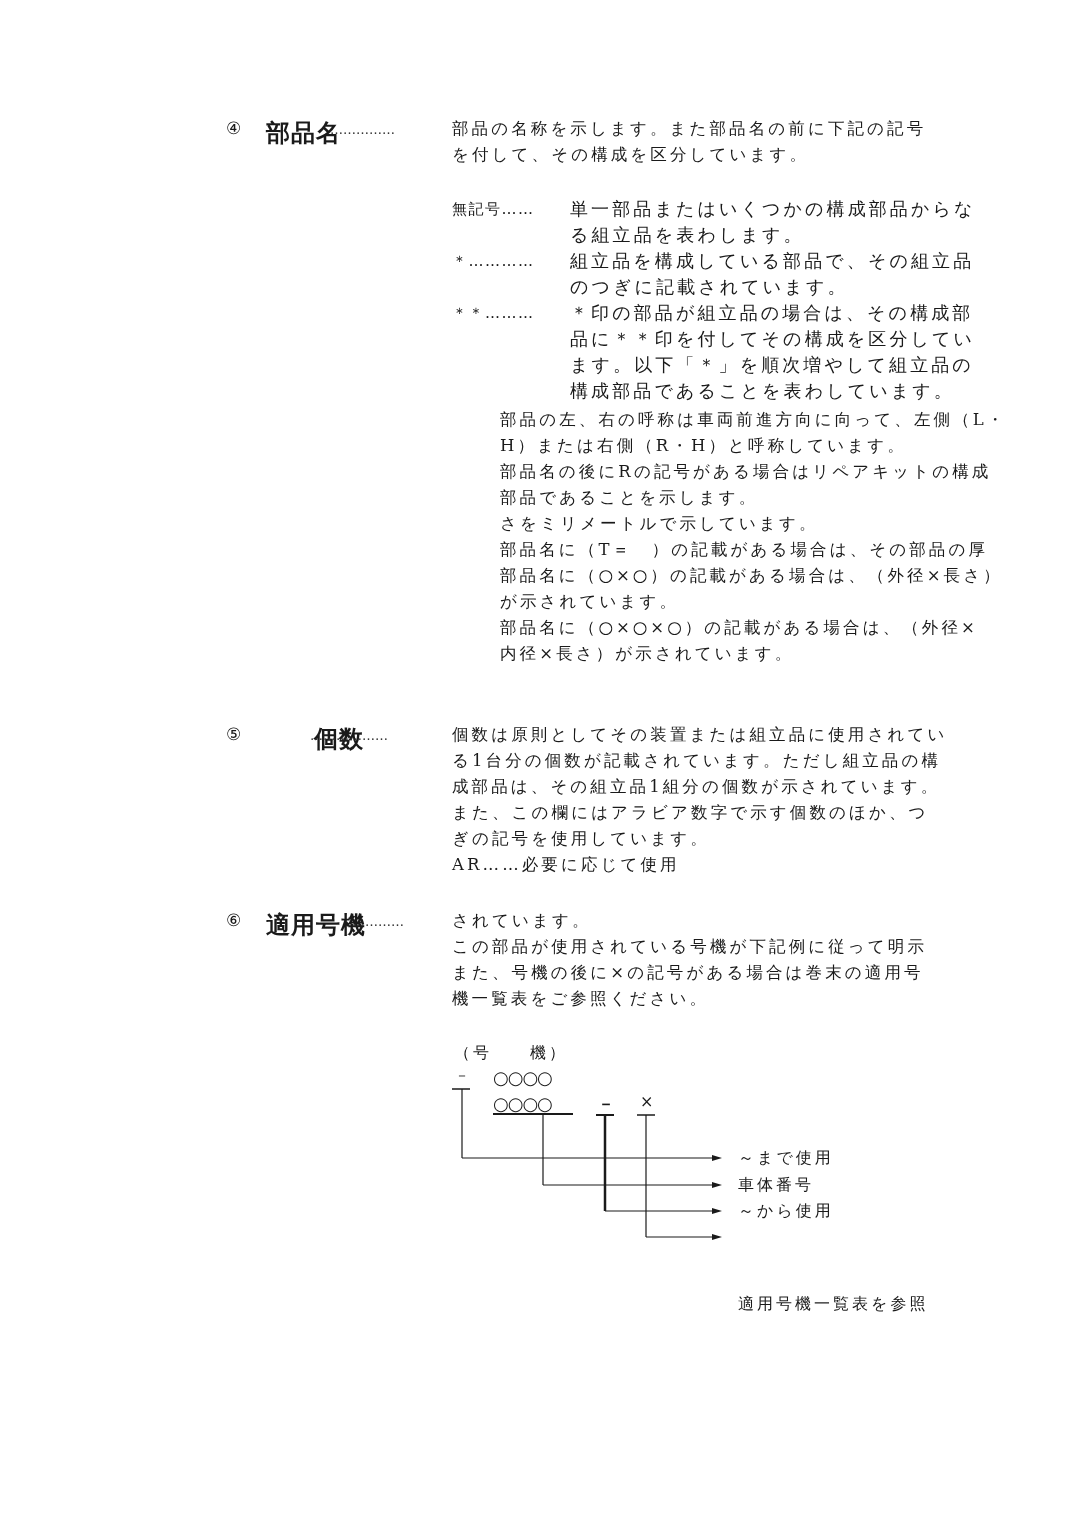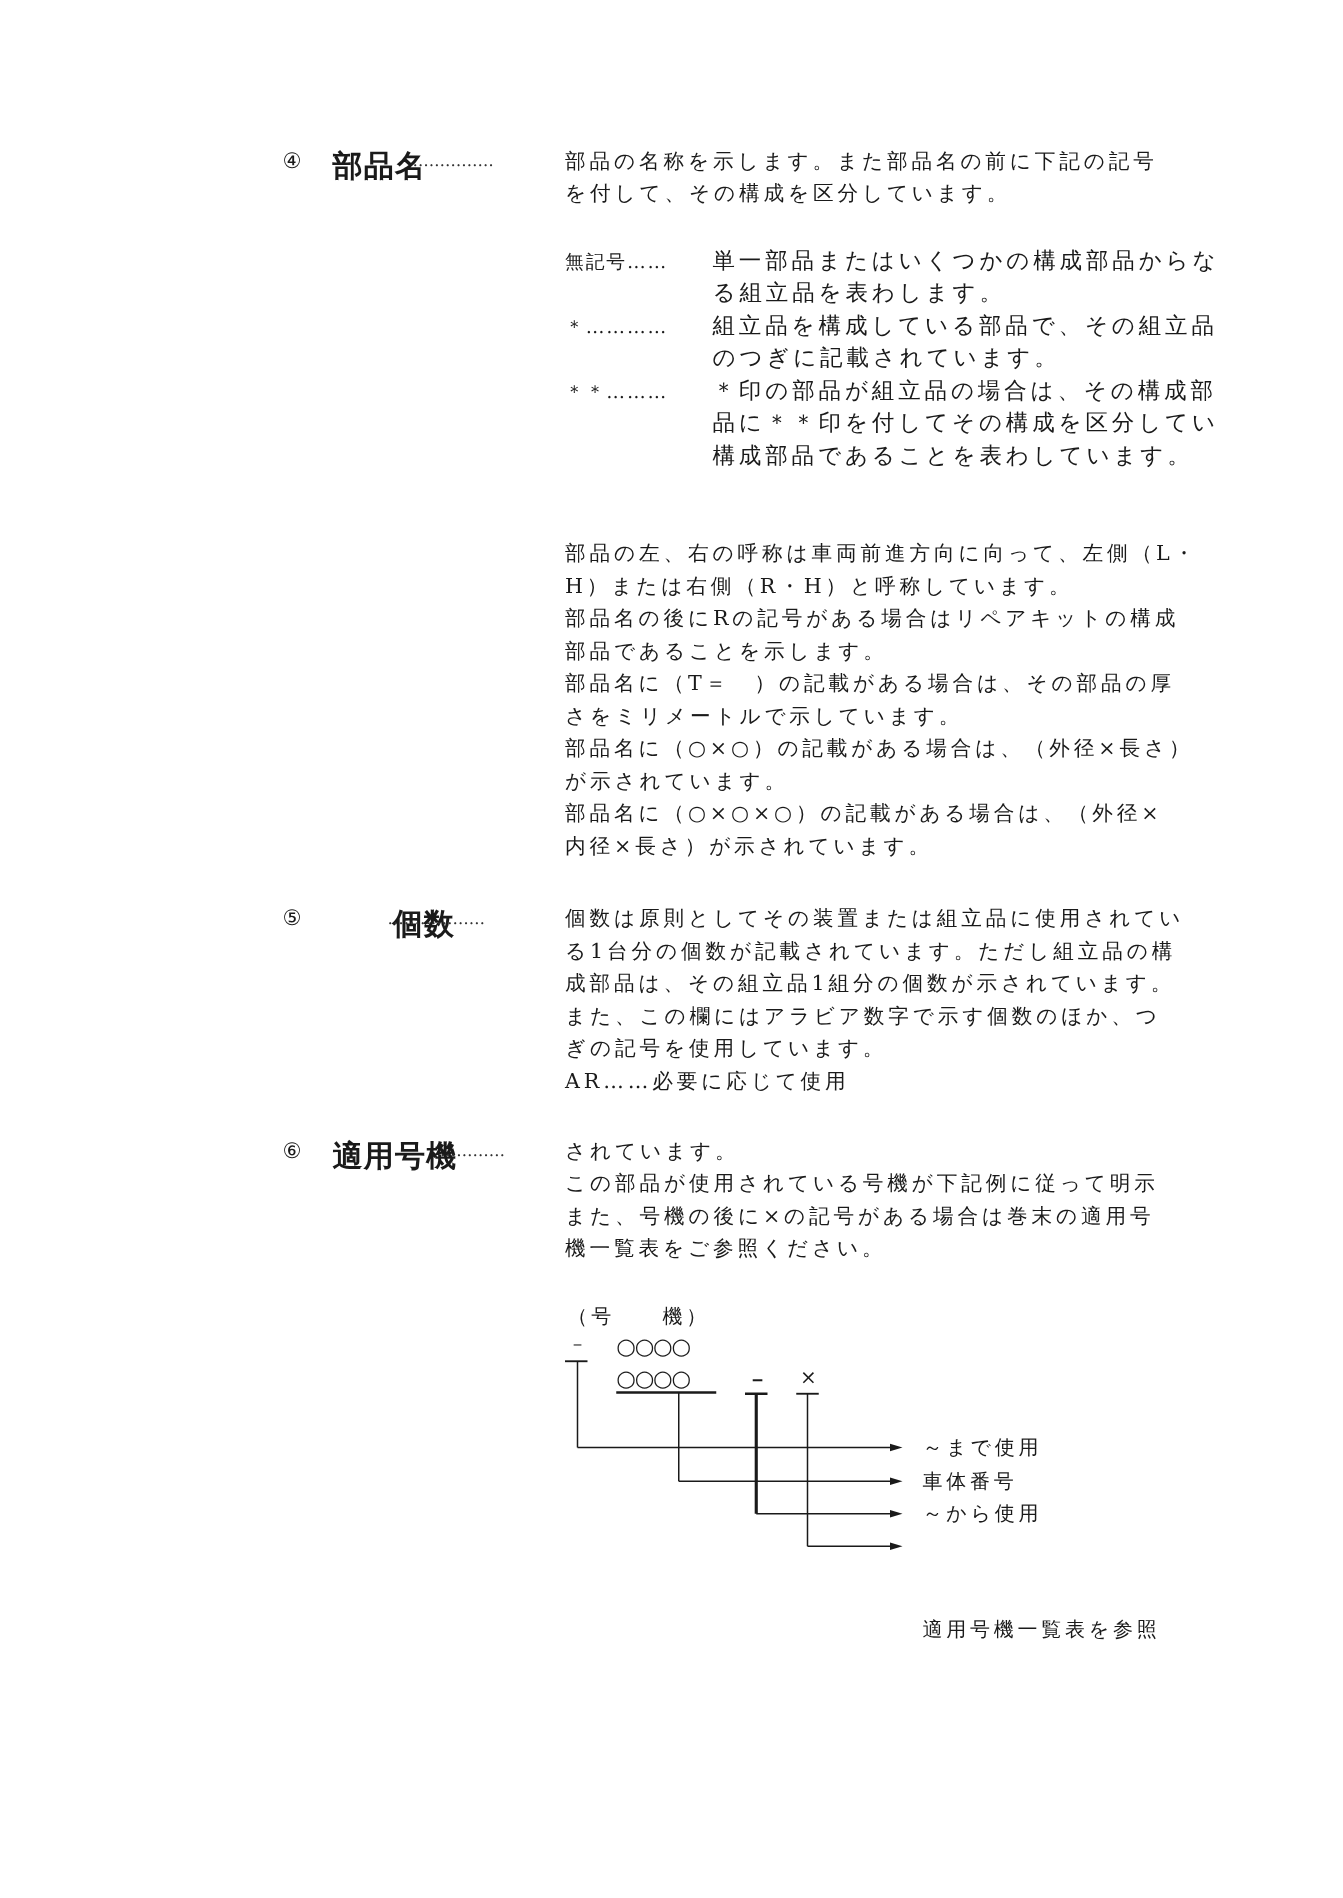--- a/index.html
+++ b/index.html
@@ -45,32 +45,33 @@
     <div class="txt">
       <div>組立品を構成している部品で、その組立品</div>
       <div>のつぎに記載されています。</div>
     </div>
   </div>
   <div class="subrow" style="height:104px;">
     <div class="lab">＊＊………</div>
     <div class="txt">
       <div>＊印の部品が組立品の場合は、その構成部</div>
       <div>品に＊＊印を付してその構成を区分してい</div>
+      <div>ます。以下「＊」を順次増やして組立品の</div>
       <div>構成部品であることを表わしています。</div>
     </div>
   </div>
 </div>
 
-<div class="para" style="top:430px;">
+<div class="para" style="top:407px;margin-left:48px;">
   <div>部品の左、右の呼称は車両前進方向に向って、左側（L・</div>
   <div>H）または右側（R・H）と呼称しています。</div>
   <div>部品名の後にRの記号がある場合はリペアキットの構成</div>
   <div>部品であることを示します。</div>
+  <div>さをミリメートルで示しています。</div>
   <div>部品名に（T＝　）の記載がある場合は、その部品の厚</div>
-  <div>さをミリメートルで示しています。</div>
   <div>部品名に（○×○）の記載がある場合は、（外径×長さ）</div>
   <div>が示されています。</div>
   <div>部品名に（○×○×○）の記載がある場合は、（外径×</div>
   <div>内径×長さ）が示されています。</div>
 </div>
 
 <div class="abs num" style="left:226px;top:724px;">⑤</div>
 <div class="abs head" style="left:266px;top:723px;margin-left:48px;">個数</div>
 <div class="abs dots" style="left:310px;top:728px;">………………</div>
 

